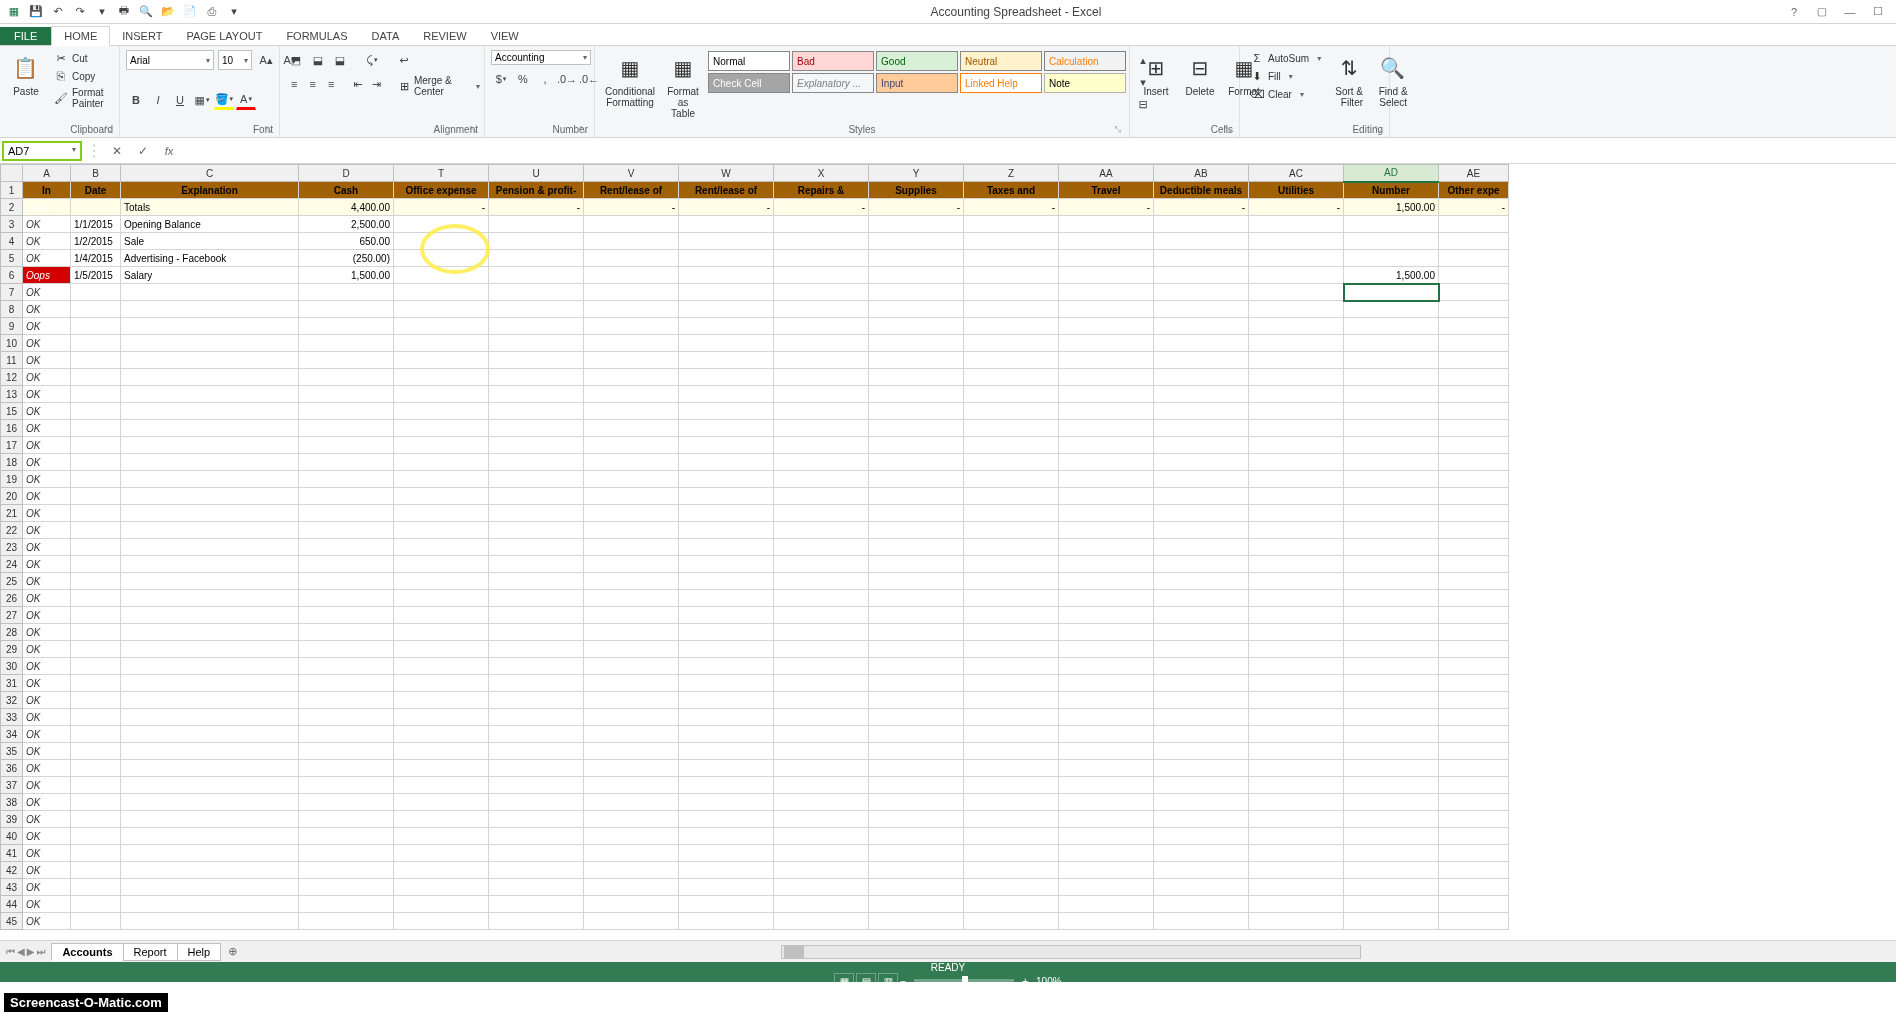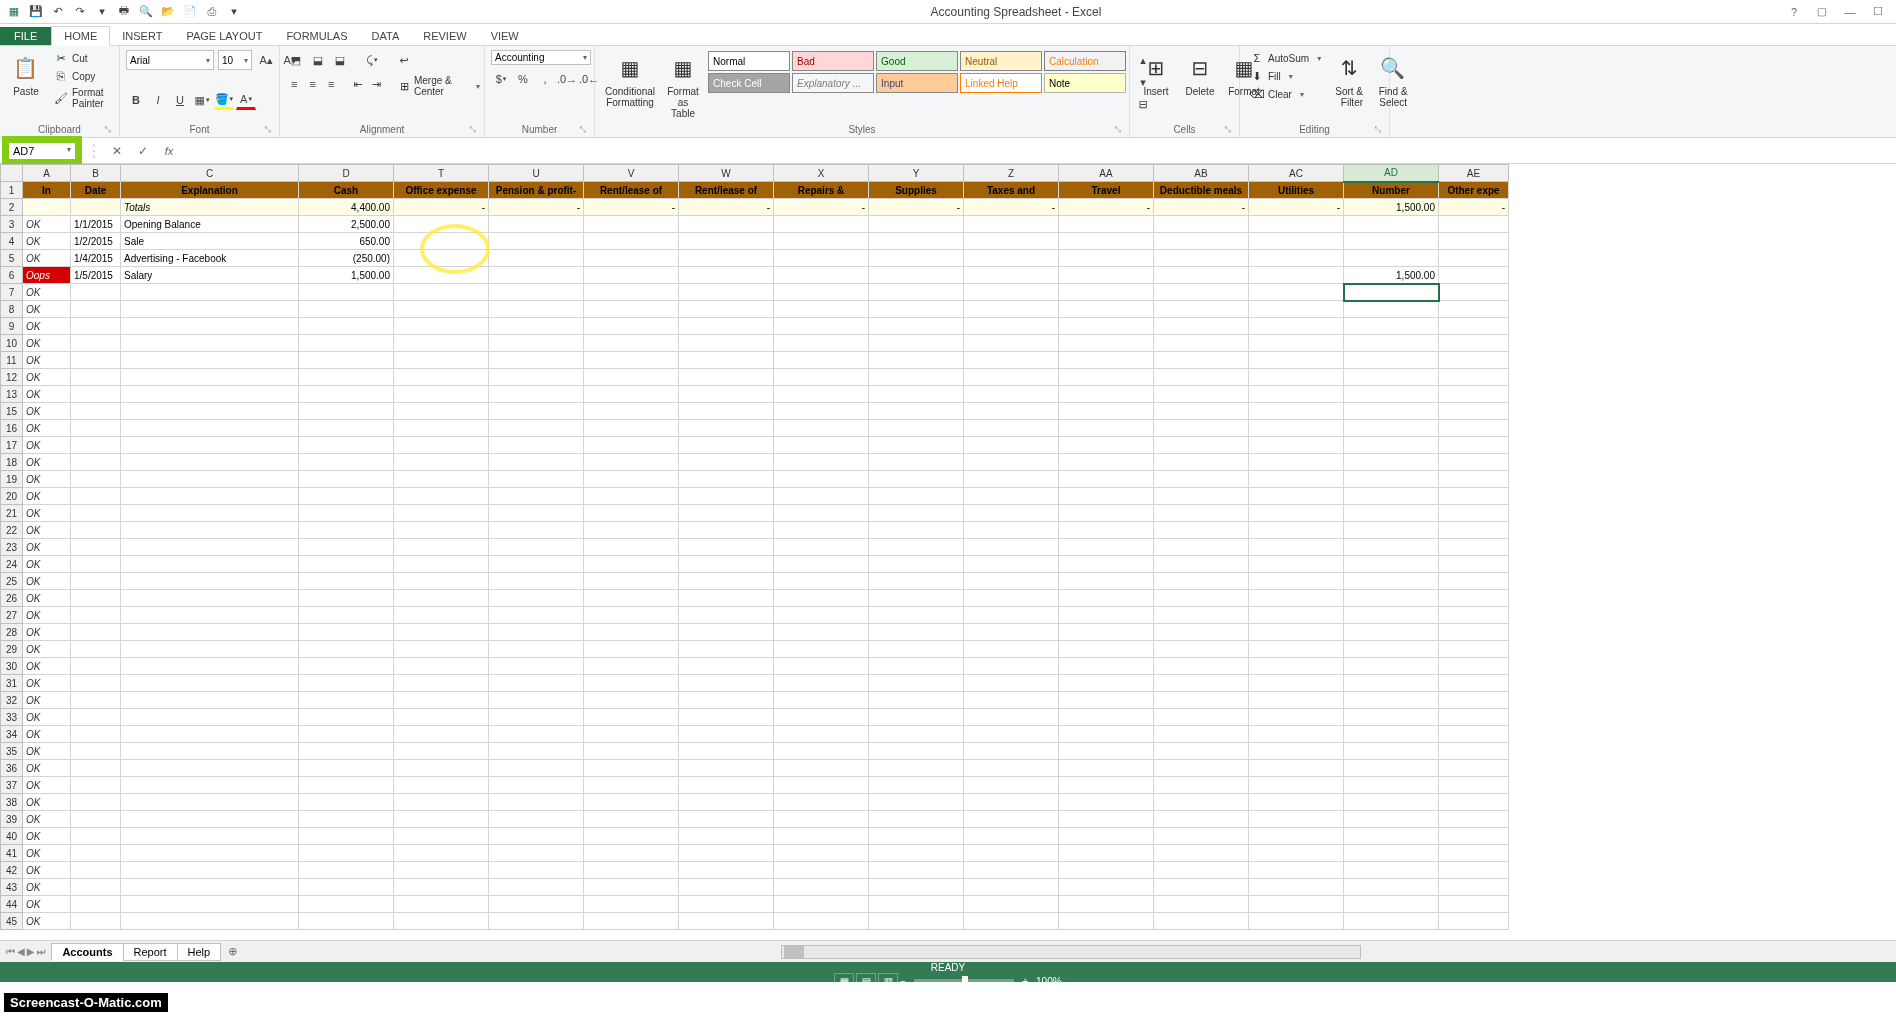--- a/index.html
+++ b/index.html
@@ -16,21 +16,21 @@
 
 .ribbon-tabs { height: 22px; background: #fff; display: flex; align-items: flex-end; border-bottom: 1px solid #d4d4d4; }
 .file-tab { background: #217346; color: #fff; padding: 3px 14px; font-size: 11px; cursor: pointer; }
 .tab { padding: 3px 12px; font-size: 11px; color: #444; cursor: pointer; }
 .tab.active { border: 1px solid #d4d4d4; border-bottom: 1px solid #fff; margin-bottom: -1px; background: #fff; }
 
 
 .ribbon { height: 92px; background: #f5f6f7; border-bottom: 1px solid #d4d4d4; display: flex; }
 .group { border-right: 1px solid #e1e1e1; display: flex; flex-direction: column; padding: 4px 6px 2px; position: relative; }
 .group-body { flex: 1; display: flex; gap: 4px; align-items: flex-start; }
-.group-label { text-align: center; font-size: 10px; color: #666; padding-top: 2px; position: relative; }
+.group-label { text-align: right; font-size: 10px; color: #666; padding-top: 2px; position: relative; }
 .group-label::after { content: "⤡"; position: absolute; right: 2px; bottom: 0; font-size: 8px; color: #888; }
 
 .big-btn { display: flex; flex-direction: column; align-items: center; gap: 2px; padding: 2px 4px; cursor: pointer; font-size: 10px; color: #333; }
 .big-icon { width: 32px; height: 32px; display: flex; align-items: center; justify-content: center; font-size: 20px; }
 .small-row { display: flex; flex-direction: column; gap: 2px; }
 .small-btn { display: flex; align-items: center; gap: 4px; font-size: 10px; padding: 1px 4px; cursor: pointer; color: #333; }
 .small-icon { width: 14px; height: 14px; display: inline-flex; align-items: center; justify-content: center; font-size: 11px; }
 
 .font-combo { display: flex; gap: 4px; }
 .combo { border: 1px solid #c0c0c0; background: #fff; font-size: 10px; padding: 1px 3px; display: flex; align-items: center; justify-content: space-between; }
@@ -47,38 +47,38 @@
 .style-neutral { background: #fff2cc; color: #9c5700; }
 .style-calc { background: #f2f2f2; color: #fa7d00; border-color: #7f7f7f; }
 .style-check { background: #a5a5a5; color: #fff; }
 .style-explan { font-style: italic; color: #7f7f7f; }
 .style-input { background: #ffcc99; color: #3f3f76; }
 .style-linked { background: #fff; color: #fa7d00; border-color: #fa7d00; }
 .style-note { background: #ffffcc; border-color: #b2b2b2; }
 
 
 .formula-bar { height: 26px; border-bottom: 1px solid #d4d4d4; display: flex; align-items: center; padding: 2px; gap: 4px; }
-.name-box { width: 80px; border: 7px solid #84cc16; font-size: 11px; padding: 2px 4px; display: flex; justify-content: space-between; }
+.name-box { width: 80px; border: 2px solid #84cc16; font-size: 11px; padding: 2px 4px; display: flex; justify-content: space-between; }
 .fb-btn { width: 22px; height: 20px; display: inline-flex; align-items: center; justify-content: center; font-size: 12px; color: #666; cursor: pointer; }
 .fx { font-style: italic; font-size: 11px; color: #666; }
 .formula-input { flex: 1; border: none; font-size: 11px; padding: 2px 6px; outline: none; }
 
 
 .grid-wrap { position: relative; overflow: hidden; height: 776px; }
 .grid { border-collapse: collapse; table-layout: fixed; }
 .grid th, .grid td { border: 1px solid #d4d4d4; font-size: 10px; padding: 0 3px; height: 17px; overflow: hidden; white-space: nowrap; }
 .grid th { background: #f0f0f0; text-align: center; font-weight: normal; color: #333; border-color: #bfbfbf; }
 .corner { width: 22px; background: #f0f0f0; }
 .row-hdr { width: 22px; background: #f0f0f0; text-align: center; color: #333; }
 .col-hdr { height: 18px; }
 .col-hdr.active { background: #d8ead3; border-bottom: 2px solid #217346; color: #217346; }
 
 .hdr-cell { background: #a16207; font-weight: bold; text-align: center; }
 .totals-row td { background: #fffde6; }
-.totals-row td.first { font-style: italic; text-align: left; }
+.totals-row td.first { text-align: left; }
 .oops { background: #d40000; color: #fff; font-style: italic; font-size: 9px; text-align: left; }
 .ok { font-style: italic; color: #333; font-size: 9px; }
 .num { text-align: right; }
 .selected-cell { outline: 2px solid #217346; outline-offset: -1px; }
 
 .highlight-circle { position: absolute; width: 70px; height: 50px; border: 4px solid #ffeb3b; border-radius: 50%; pointer-events: none; opacity: 0.8; }
 
 
 .sheet-bar { height: 22px; border-top: 1px solid #d4d4d4; display: flex; align-items: center; background: #f0f0f0; font-size: 11px; }
 .sheet-nav { display: flex; gap: 2px; padding: 0 6px; }

